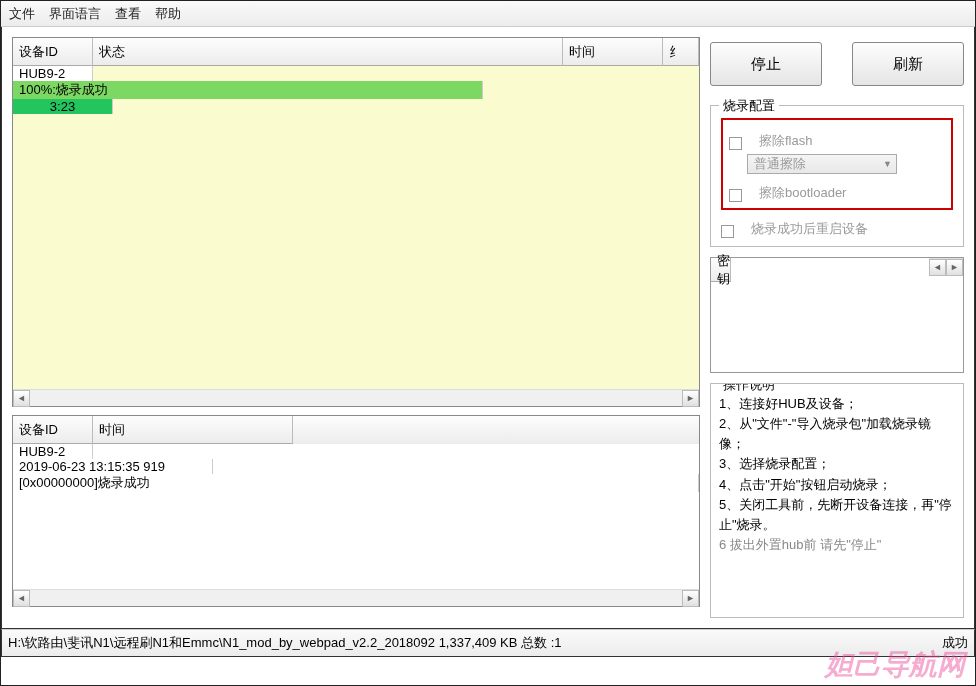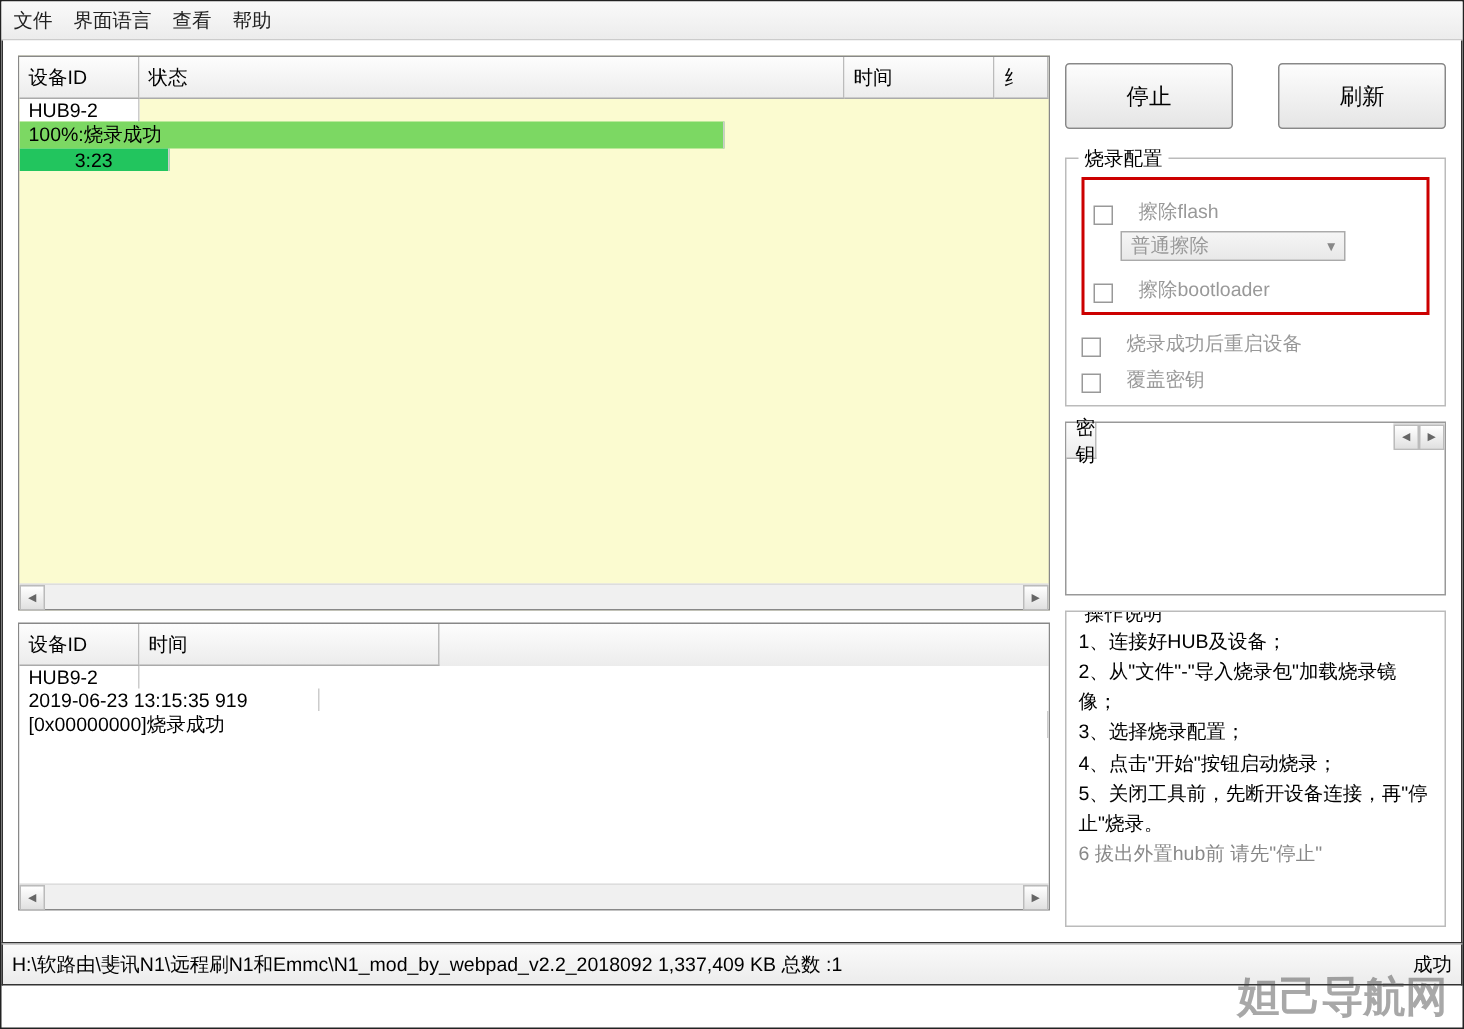--- a/index.html
+++ b/index.html
@@ -265,21 +265,22 @@
     .status-left { flex: 1; }
     .watermark {
       position: absolute;
       right: 0;
       bottom: 0;
       width: 160px;
       height: 40px;
       opacity: 0.45;
       font-size: 28px;
       font-weight: bold;
-      color: #404040;
+      font-style: italic;
+      color: #ec4899;
       display: flex;
       align-items: center;
       justify-content: center;
       pointer-events: none;
     }
     .container {
       position: relative;
       width: 976px;
       height: 686px;
       border: 1px solid #222;
@@ -362,24 +363,20 @@
           </div>
           <div class="check-row">
             <div class="checkbox"></div>
             <span class="disabled-text">擦除bootloader</span>
           </div>
         </div>
         <div class="check-row">
           <div class="checkbox"></div>
           <span class="disabled-text">烧录成功后重启设备</span>
         </div>
-        <div class="check-row">
-          <div class="checkbox"></div>
-          <span class="disabled-text">覆盖密钥</span>
-        </div>
       </div>
 
       <div class="table-mini">
         <div class="mini-header">
           <div class="mini-hcell" style="width:50%">密钥</div>
         </div>
         <div class="mini-body"></div>
         <div class="scrollbar-h">
           <div class="scroll-btn">◄</div>
           <div class="scroll-track"></div>

